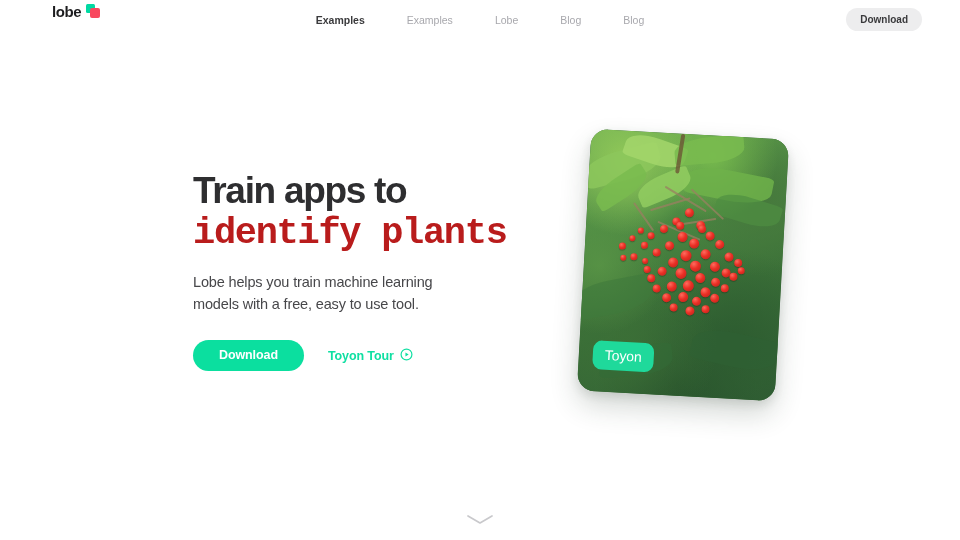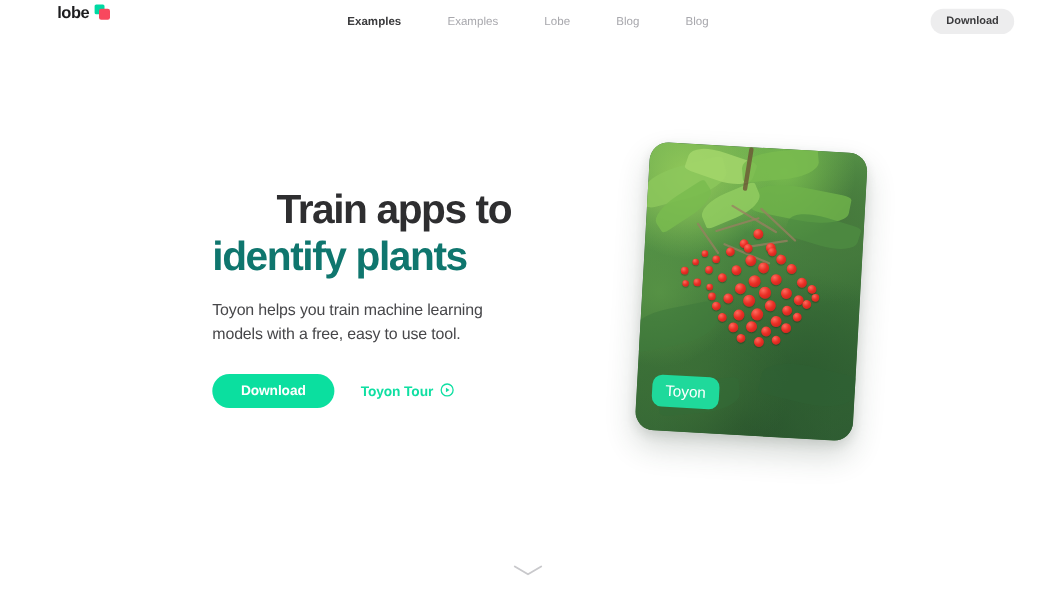--- a/index.html
+++ b/index.html
@@ -121,24 +121,25 @@
   }
 
   .hero-title {
     font-size: 37px;
     line-height: 42px;
     font-weight: bold;
     letter-spacing: -1.3px;
     color: #2e2e30;
   }
   .hero-title .accent {
-    color: #0f766e;
+    color: #b91c1c;
     display: block;
-  }
-  .hero-title .line1 { display: block; text-align: center; }
+    font-family: Liberation Mono, monospace;
+  }
+  .hero-title .line1 { display: block; }
 
   .hero-sub {
     margin-top: 17px;
     font-size: 14.5px;
     line-height: 22px;
     color: #47474a;
     letter-spacing: -0.15px;
     width: 275px;
   }
 
@@ -297,21 +298,21 @@
 </header>
 
 <section class="hero">
 
   <div class="hero-copy">
     <h1 class="hero-title">
       <span class="line1">Train apps to</span>
       <span class="accent">identify plants</span>
     </h1>
 
-    <p class="hero-sub">Toyon helps you train machine learning models with a free, easy to use tool.</p>
+    <p class="hero-sub">Lobe helps you train machine learning models with a free, easy to use tool.</p>
 
     <div class="hero-actions">
       <button class="btn-download">Download</button>
 
       <button class="btn-watch">
         <span>Toyon Tour</span>
         <span class="play-icon">
           <svg width="13" height="13" viewBox="0 0 24 24" aria-hidden="true">
             <circle cx="12" cy="12" r="10" fill="none" stroke="#0fdfa2" stroke-width="2.2"></circle>
             <path d="M10 8.2 L16 12 L10 15.8 Z" fill="#0fdfa2"></path>

